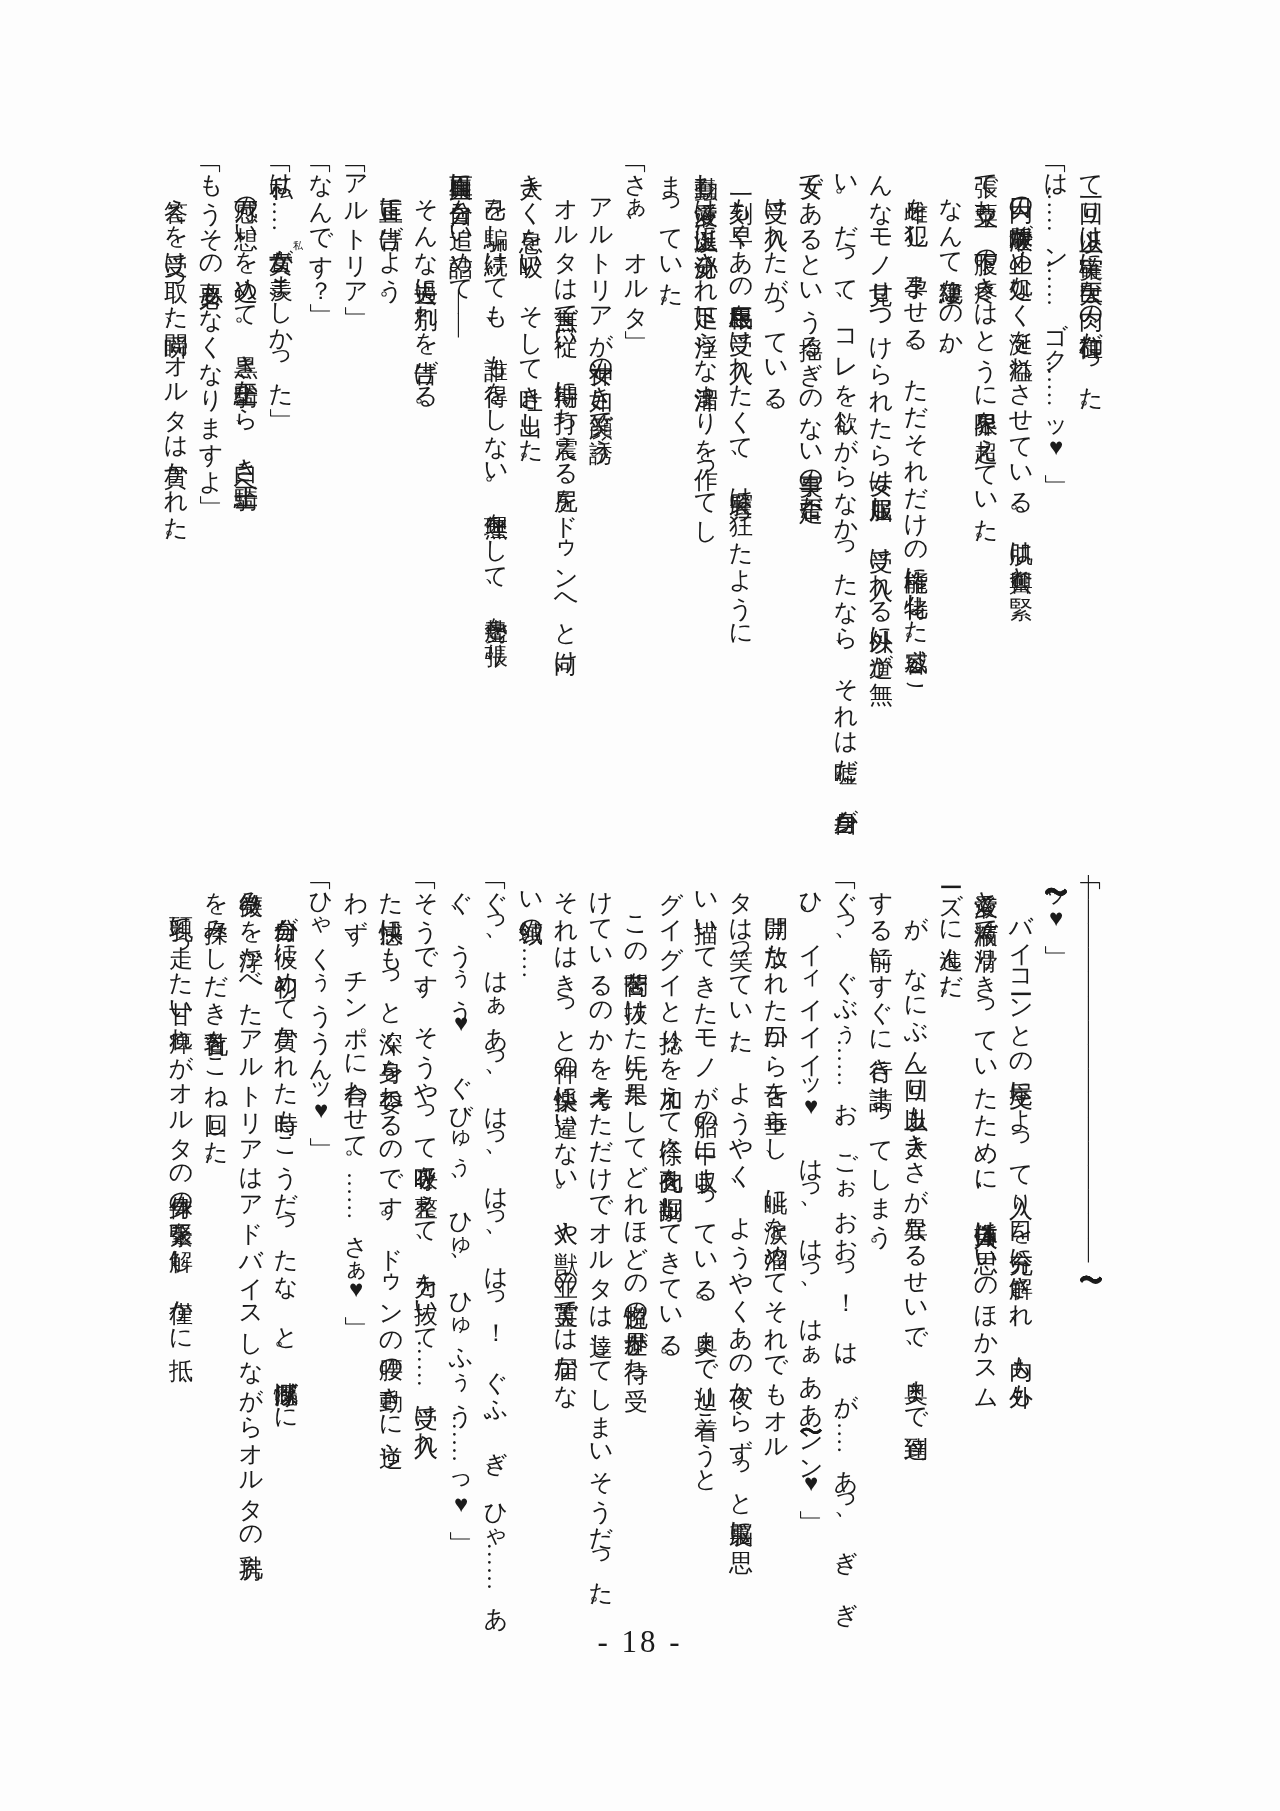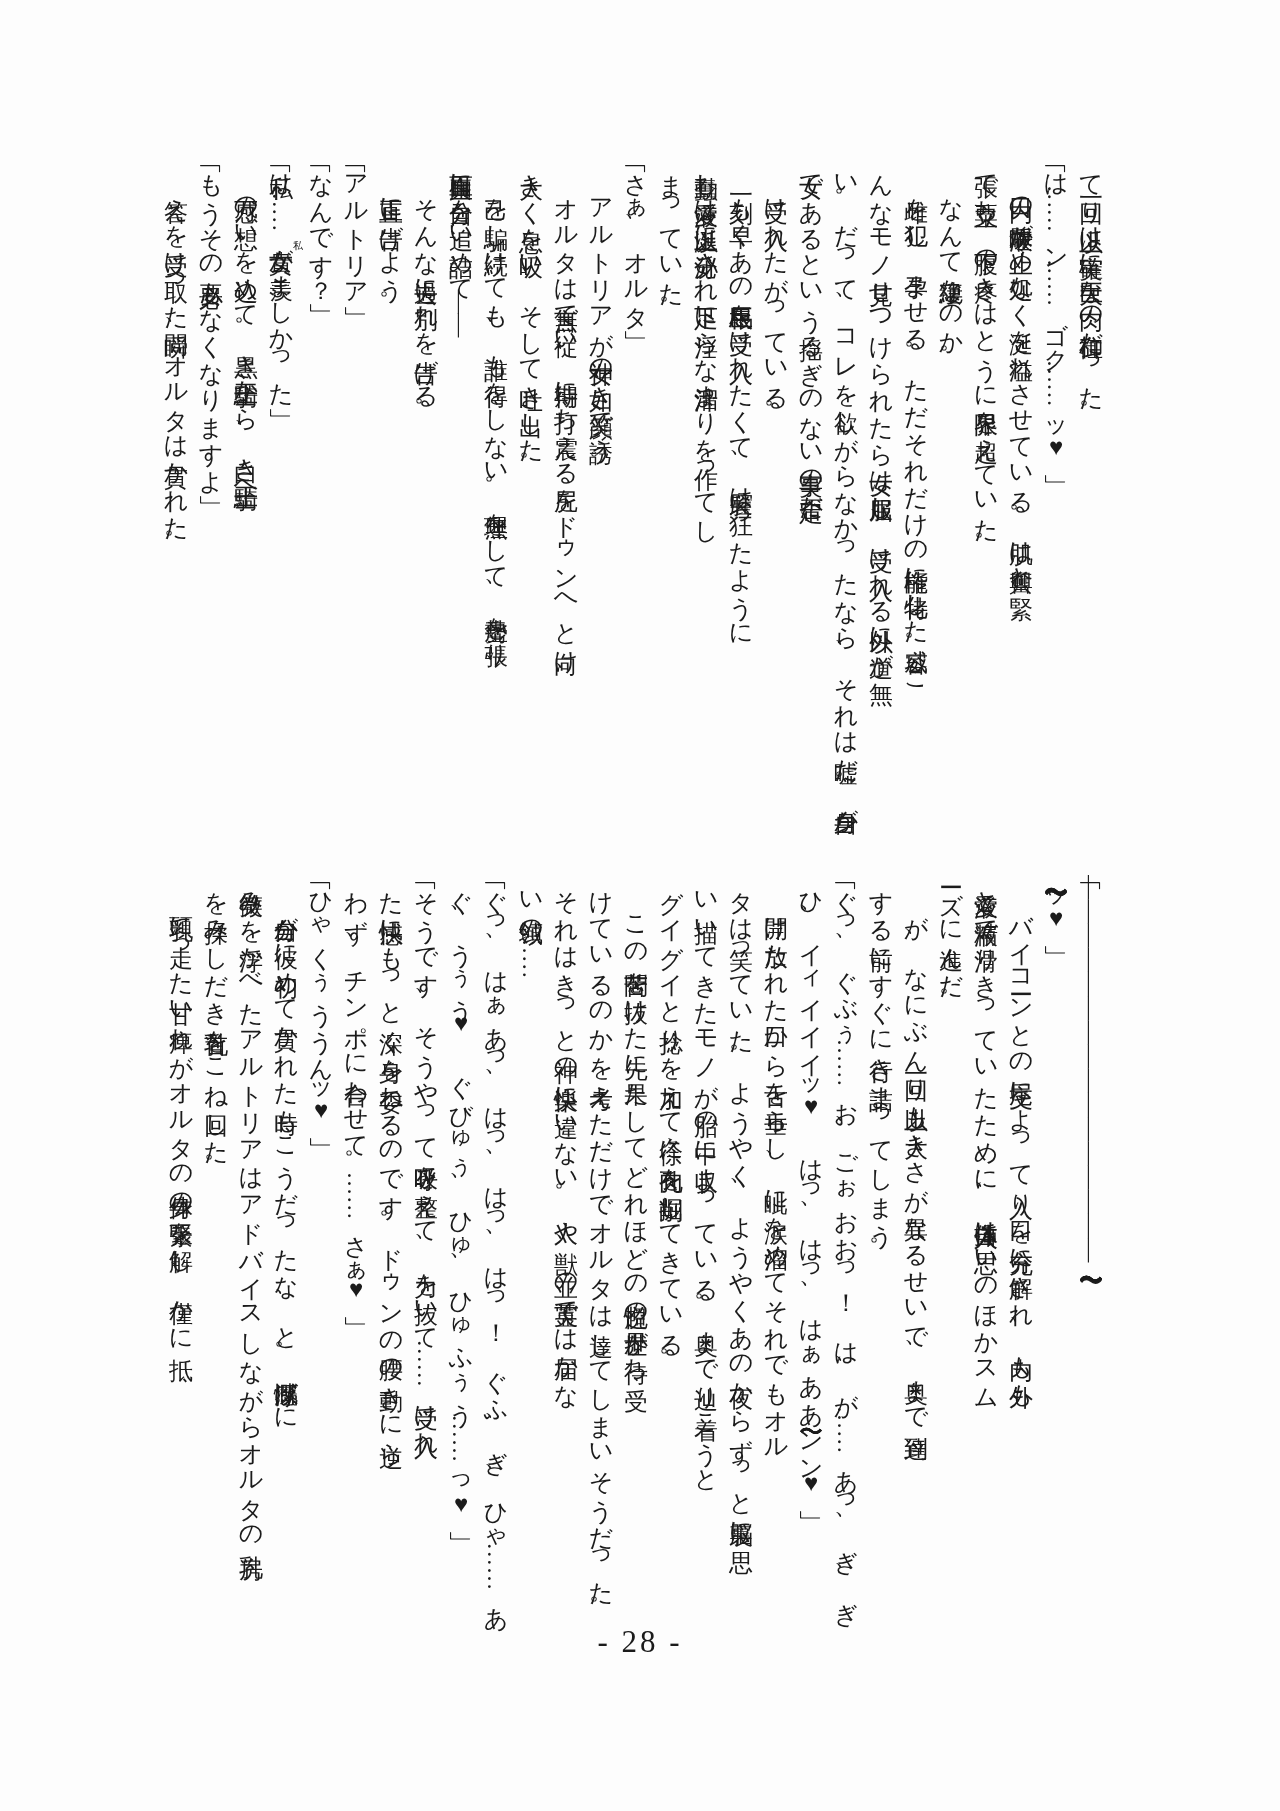--- a/index.html
+++ b/index.html
@@ -110,15 +110,15 @@
       <div class="line">「そうです、そうやって呼吸を整えて、力を抜いて……受け入れ</div>
       <div class="line">た快感にもっと深く身を委ねるのです。ドゥンの腰の動きに逆ら</div>
       <div class="line">わず、チンポに合わせて。……さぁ♥」</div>
       <div class="line">「ひゃくぅううんッ♥」</div>
       <div class="line">　自分が彼に初めて貫かれた時もこうだったな、と。感慨深げに</div>
       <div class="line">微笑みを浮かべたアルトリアはアドバイスしながらオルタの乳房</div>
       <div class="line">を揉みしだき乳首をこね回した。</div>
       <div class="line">　乳頭に走った甘い痺れがオルタの身体の緊張を解し、僅かに抵</div>
     </section>
 
-  <footer class="page-number">- 28 -</footer>
+  <footer class="page-number">- 18 -</footer>
 
 </div>
 
 </body></html>

